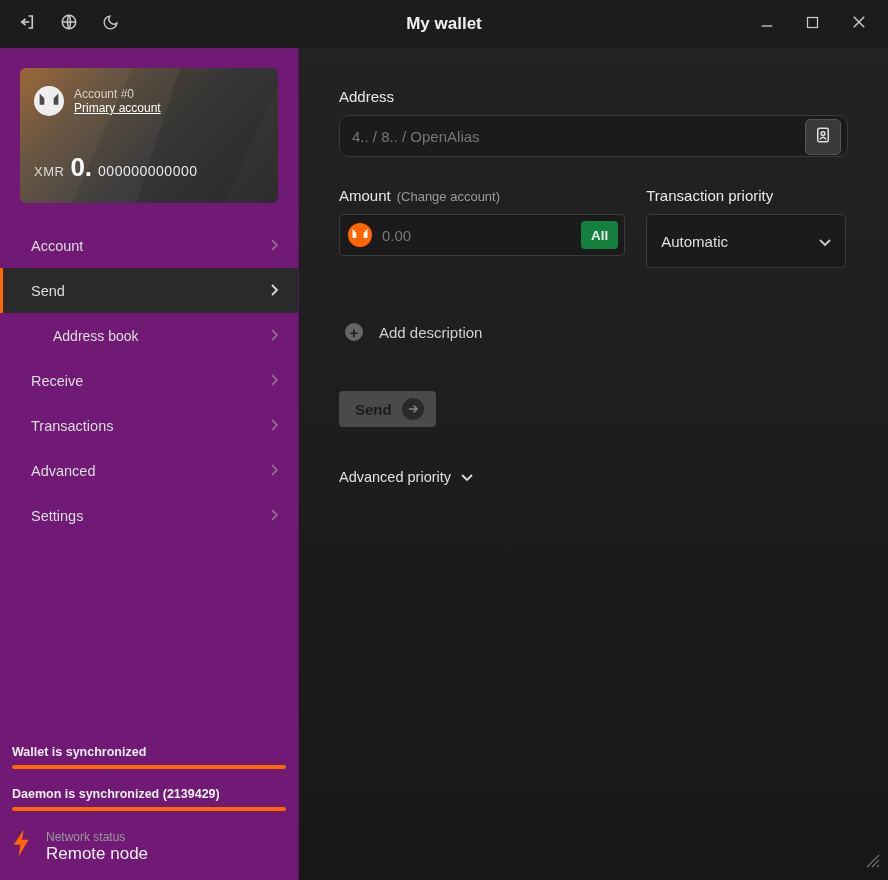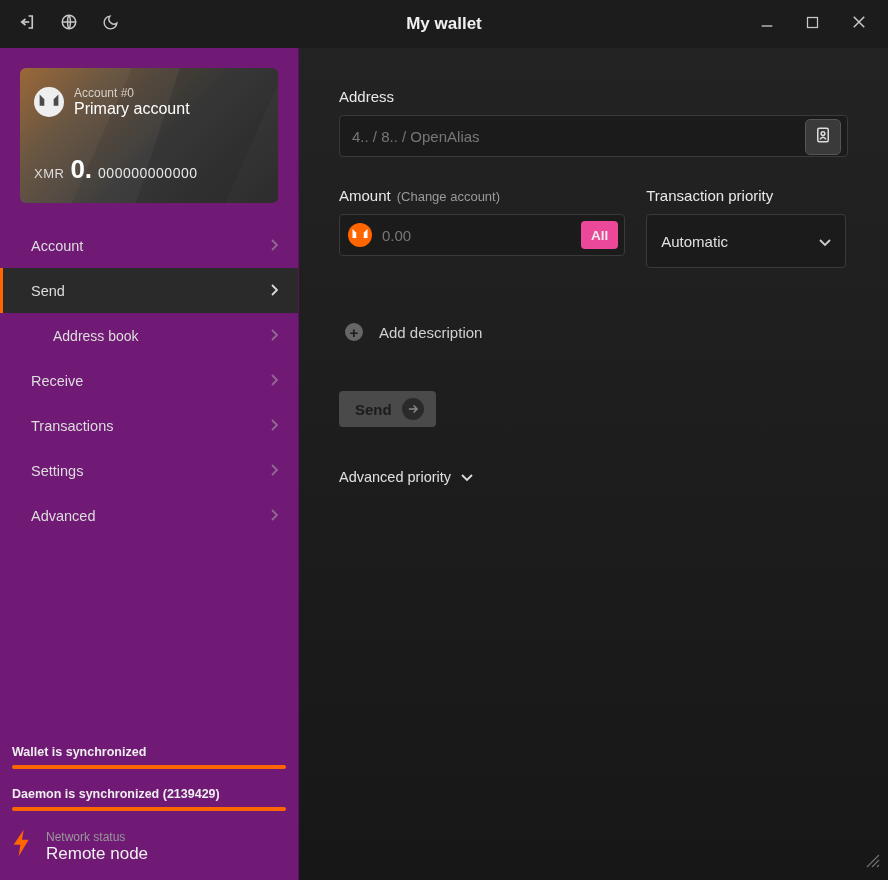--- a/index.html
+++ b/index.html
@@ -16,21 +16,21 @@
   .sidebar { width: 299px; background: #701a75; display: flex; flex-direction: column; border-right: 1px solid rgba(0,0,0,0.2); }
   
   .account-card { margin: 20px 20px 10px 20px; height: 135px; border-radius: 6px; background: linear-gradient(135deg, #9a6838 0%, #6a5642 25%, #444 55%, #333 100%); padding: 18px 14px; position: relative; overflow: hidden; }
   .account-card::before { content: ""; position: absolute; right: -40px; top: -20px; width: 160px; height: 200px; background: rgba(0,0,0,0.12); transform: rotate(18deg); }
   .account-card::after { content: ""; position: absolute; right: 35px; top: -40px; width: 140px; height: 240px; background: rgba(0,0,0,0.08); transform: rotate(24deg); }
   .account-top { display: flex; align-items: center; gap: 10px; position: relative; z-index: 2; }
   .monero-logo { width: 30px; height: 30px; border-radius: 50%; background: #f0f0f0; display: flex; align-items: center; justify-content: center; flex-shrink: 0; }
   .monero-logo svg { display: block; }
   .account-labels { display: flex; flex-direction: column; }
   .account-id { font-size: 12px; color: #d8d0c8; }
-  .account-name { font-size: 16px; color: #fff; }
+  .account-name { font-size: 12px; color: #fff; text-decoration: underline; }
   .balance-line { margin-top: 36px; display: flex; align-items: baseline; gap: 6px; position: relative; z-index: 2; }
   .balance-cur { font-size: 13px; color: #ddd; letter-spacing: 0.5px; }
   .balance-int { font-size: 26px; font-weight: 600; color: #fff; }
   .balance-dec { font-size: 14px; color: #e8e8e8; letter-spacing: 0.5px; }
   
   .nav { margin-top: 10px; }
   .nav-item { display: flex; align-items: center; justify-content: space-between; height: 45px; padding: 0 20px 0 28px; font-size: 14.5px; color: #ddd; cursor: pointer; border-left: 3px solid transparent; }
   .nav-item.sub { padding-left: 50px; font-size: 14px; }
   .nav-item.active { background: #2a2a2a; border-left-color: #ff6600; }
   .nav-item .chev { opacity: 0.55; }
@@ -48,32 +48,32 @@
   
   .main { flex: 1; background: linear-gradient(180deg, #232323 0%, #171717 100%); padding: 40px 40px 20px 40px; position: relative; }
   
   .form-label { font-size: 15px; color: #e8e8e8; margin-bottom: 10px; display: flex; align-items: baseline; gap: 6px; }
   .form-label .hint { font-size: 13px; color: #9a9a9a; }
   
   .address-row { display: flex; gap: 8px; margin-bottom: 30px; }
   .text-input { flex: 1; height: 40px; background: #1b1b1b; border: 1px solid #3a3a3a; border-radius: 4px; padding: 0 12px; color: #ddd; font-size: 15px; }
   .text-input::placeholder { color: #777; }
   .addr-book-btn { width: 36px; height: 36px; background: #3a3a3a; border: 1px solid #555; border-radius: 5px; display: flex; align-items: center; justify-content: center; cursor: pointer; margin: 2px 2px 0 0; }
-  .addr-wrap { background: #1b1b1b; border: 1px solid #3a3a3a; border-radius: 4px; flex: 1; display: flex; align-items: center; padding-right: 4px; }
+  .addr-wrap { background: #1b1b1b; border: 1px solid #3a3a3a; border-radius: 10px; flex: 1; display: flex; align-items: center; padding-right: 4px; }
   .addr-wrap .text-input { border: none; background: transparent; }
   
   .row2 { display: flex; gap: 21px; margin-bottom: 55px; }
   .col-amount { flex: 0 0 275px; }
   .col-priority { flex: 0 0 200px; }
   
   .amount-input { display: flex; align-items: center; background: #1b1b1b; border: 1px solid #3a3a3a; border-radius: 4px; height: 42px; padding: 0 6px 0 8px; }
   .amount-input .xmr-icon { width: 24px; height: 24px; border-radius: 50%; background: #ff6600; display: flex; align-items: center; justify-content: center; margin-right: 10px; flex-shrink:0; }
   .amount-input input { flex: 1; background: transparent; border: none; color: #ddd; font-size: 15px; outline: none; }
   .amount-input input::placeholder { color: #777; }
-  .all-btn { background: #ec4899; color: #eee; border: none; border-radius: 4px; height: 28px; padding: 0 10px; font-size: 13.5px; font-weight: 600; cursor: pointer; }
+  .all-btn { background: #15803d; color: #eee; border: none; border-radius: 4px; height: 28px; padding: 0 10px; font-size: 13.5px; font-weight: 600; cursor: pointer; }
   
   .select { display: flex; align-items: center; justify-content: space-between; background: #1b1b1b; border: 1px solid #3a3a3a; border-radius: 4px; height: 54px; padding: 0 14px; cursor: pointer; font-size: 15px; }
   
   .add-desc { display: flex; align-items: center; gap: 16px; color: #d0d0d0; font-size: 15px; cursor: pointer; margin-bottom: 50px; padding-left: 6px; }
   .plus-circle { width: 18px; height: 18px; border-radius: 50%; background: #666; color: #1b1b1b; display: flex; align-items: center; justify-content: center; font-size: 15px; font-weight: 800; line-height: 1; }
   
   .send-btn { background: #4a4a4a; color: #1b1b1b; border: none; border-radius: 4px; height: 36px; padding: 0 12px 0 16px; font-size: 15px; font-weight: 700; cursor: pointer; display: inline-flex; align-items: center; gap: 10px; }
   .send-btn .arrow-circle { width: 22px; height: 22px; border-radius: 50%; background: #2a2a2a; display: flex; align-items: center; justify-content: center; }
   
   .adv-opts { margin-top: 42px; display: flex; align-items: center; gap: 10px; font-size: 14.5px; color: #e0e0e0; cursor: pointer; }
@@ -172,27 +172,27 @@
               <path d="M2 1l5 5-5 5"></path>
             </svg></span>
       </div>
       <div class="nav-item">
         <span>Transactions</span>
         <span class="chev"><svg width="8" height="12" viewBox="0 0 8 12" stroke="#aaa" fill="none" stroke-width="1.8">
               <path d="M2 1l5 5-5 5"></path>
             </svg></span>
       </div>
       <div class="nav-item">
+        <span>Advanced</span>
+        <span class="chev"><svg width="8" height="12" viewBox="0 0 8 12" stroke="#aaa" fill="none" stroke-width="1.8">
+              <path d="M2 1l5 5-5 5"></path>
+            </svg></span>
+      </div>
+      <div class="nav-item">
         <span>Settings</span>
-        <span class="chev"><svg width="8" height="12" viewBox="0 0 8 12" stroke="#aaa" fill="none" stroke-width="1.8">
-              <path d="M2 1l5 5-5 5"></path>
-            </svg></span>
-      </div>
-      <div class="nav-item">
-        <span>Advanced</span>
         <span class="chev"><svg width="8" height="12" viewBox="0 0 8 12" stroke="#aaa" fill="none" stroke-width="1.8">
               <path d="M2 1l5 5-5 5"></path>
             </svg></span>
       </div>
     </div>
 
     <div class="sidebar-bottom">
       <div class="sync-block">
         <div class="sync-label">Wallet is synchronized</div>
         <div class="sync-bar"></div>

